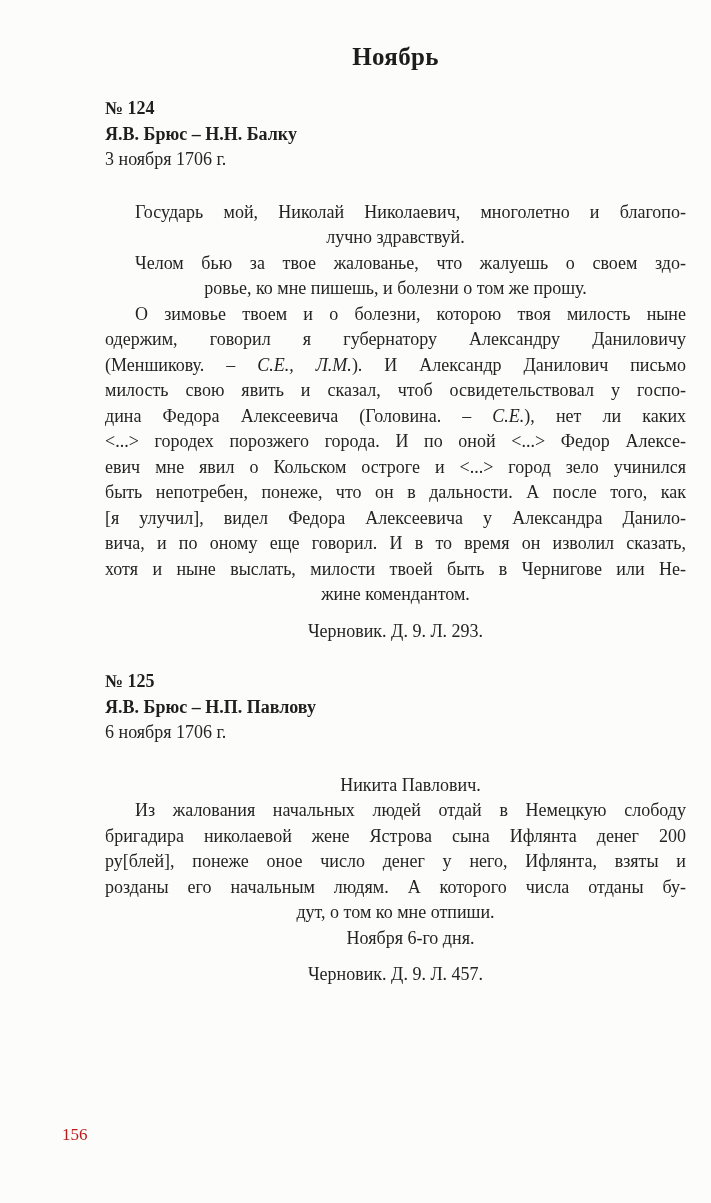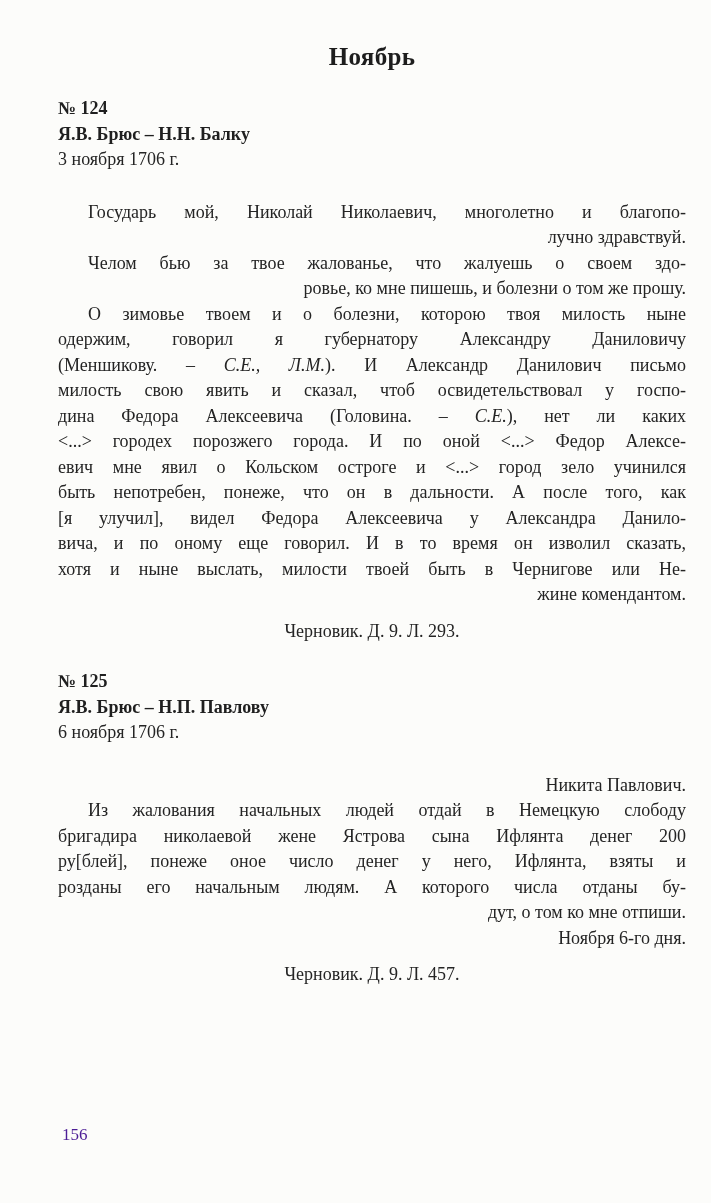--- a/index.html
+++ b/index.html
@@ -9,20 +9,21 @@
   }
   .page {
     position: relative;
     width: 711px;
     height: 1203px;
     background: #fcfcfa;
     overflow: hidden;
     font-family: "Liberation Serif", "DejaVu Serif", serif;
     color: #242424;
     box-sizing: border-box;
+    padding-left: 47px;
   }
   .content {
     padding: 42px 25px 0 58px;
   }
   .page-title {
     font-size: 25px;
     font-weight: 700;
     line-height: 30px;
     text-align: center;
     letter-spacing: 0.3px;
@@ -38,21 +39,21 @@
     height: 25.5px;
   }
   .hnum, .hname { font-weight: 700; color: #1f1f1f; }
   .hdate { font-weight: 400; }
   .letter-body {
     font-size: 18px;
   }
   .ln {
     line-height: 25.5px;
     height: 25.5px;
-    text-align: right;
+    text-align: center;
     white-space: nowrap;
   }
   .j {
     text-align: justify;
     text-align-last: justify;
     white-space: normal;
   }
   .ind { text-indent: 30px; }
   .archive {
     font-size: 18px;
@@ -61,21 +62,21 @@
     text-align: center;
     margin-top: 11px;
   }
   .letter-sep { margin-top: 25px; }
   .hdr-body-gap { }
   .page-number {
     position: absolute;
     left: 62px;
     top: 1125px;
     font-size: 17px;
-    color: #4c1d95;
+    color: #b91c1c;
   }
   i { font-style: italic; }
 </style>
 </head>
 <body>
 
 <div class="page">
   <div class="content">
 
     <div class="page-title">Ноябрь</div>

